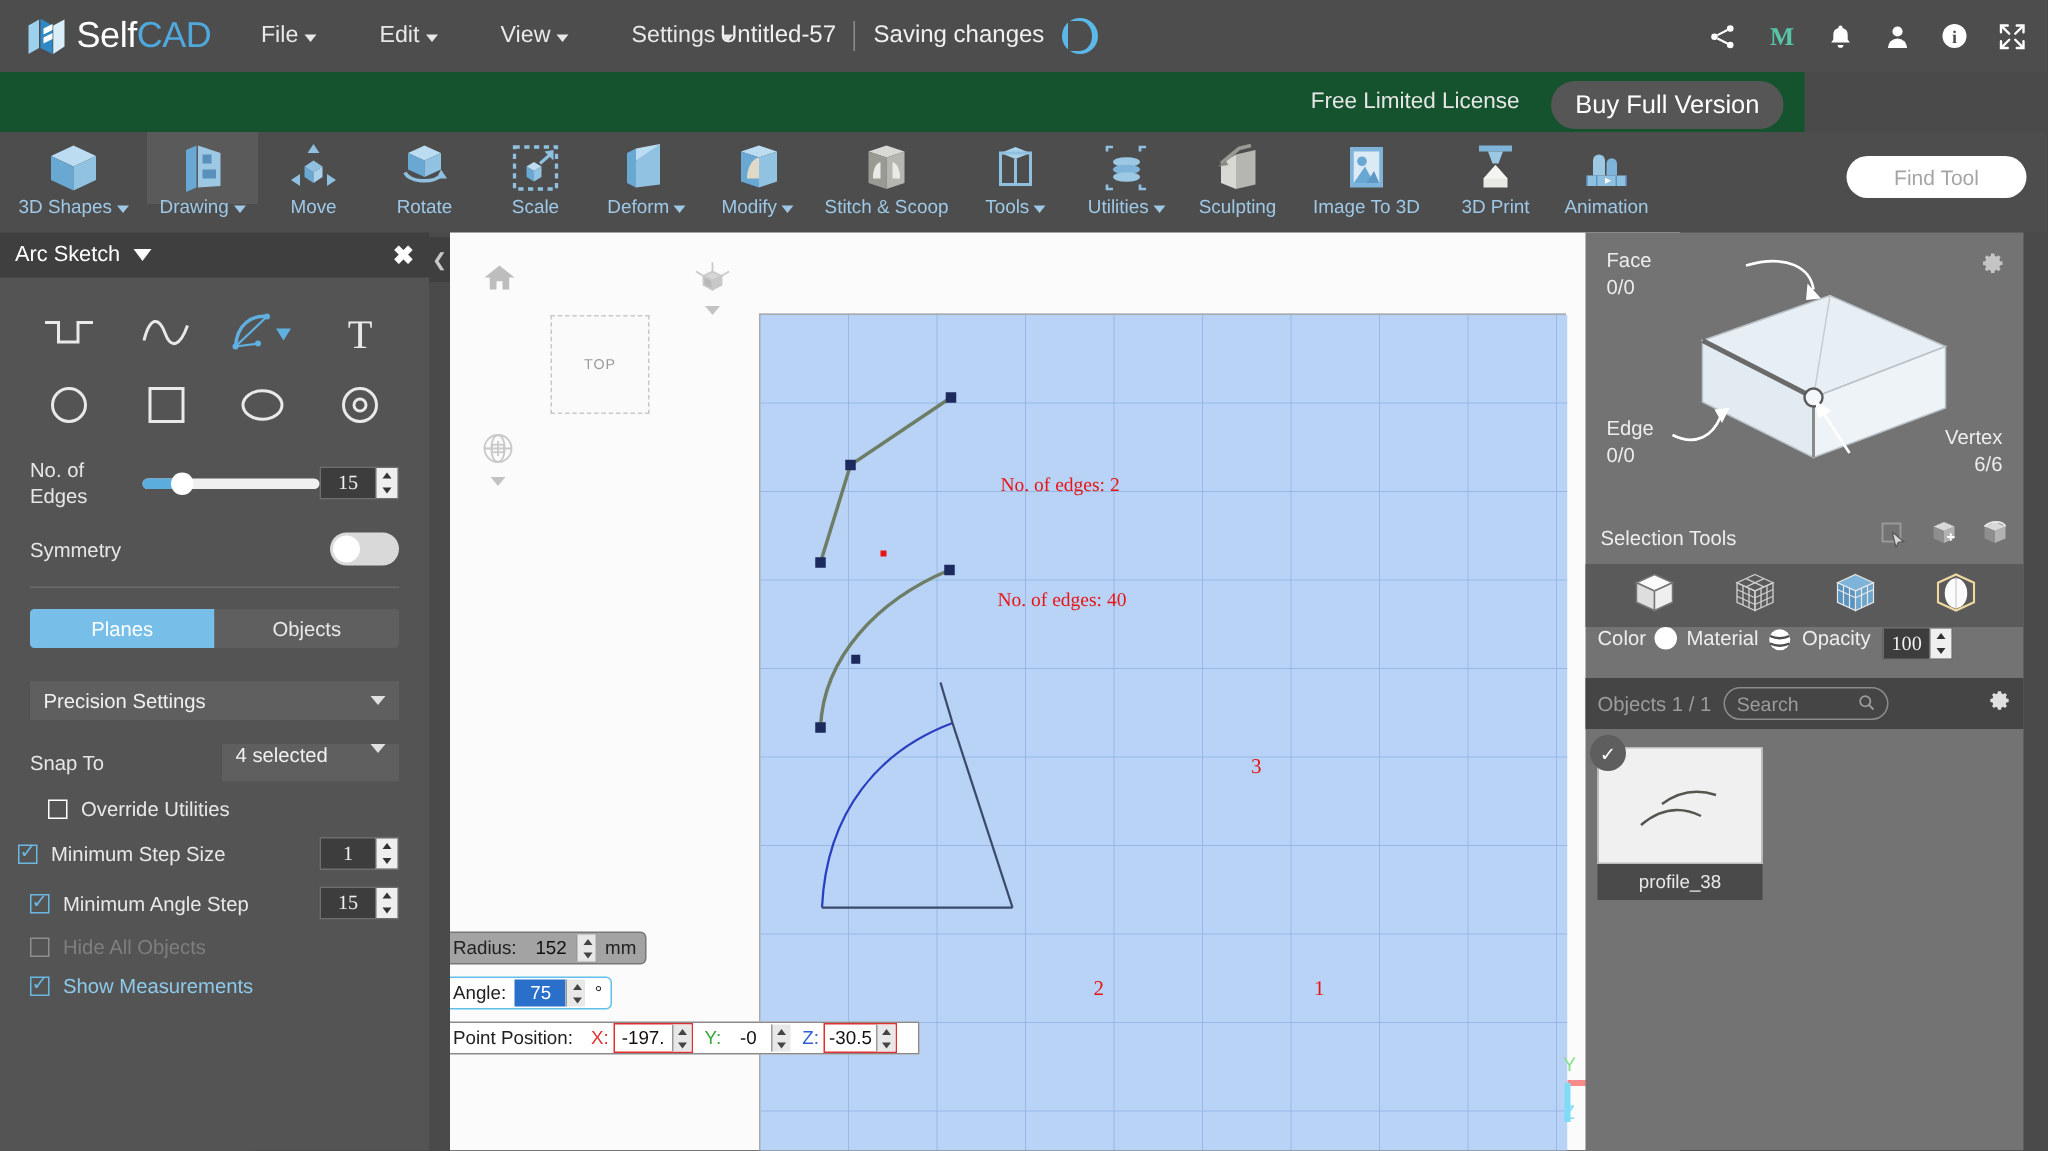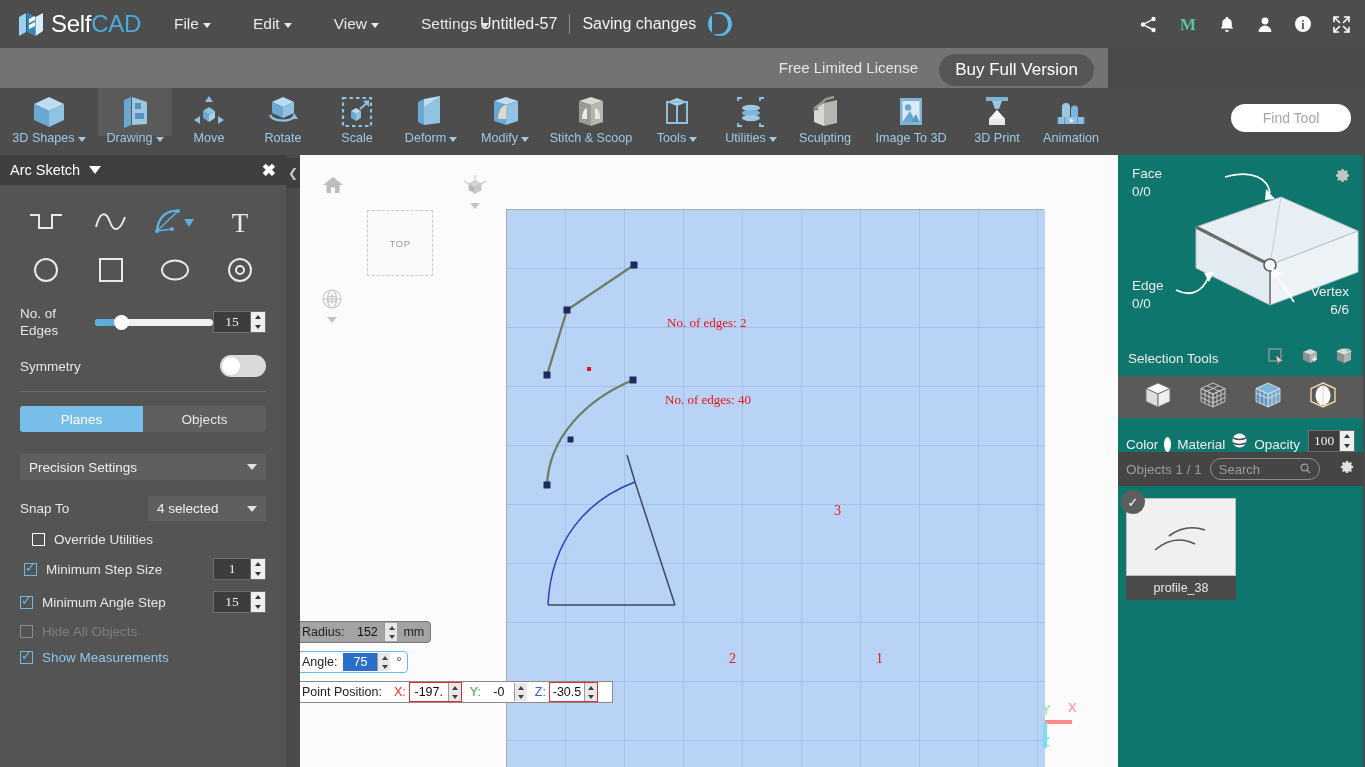--- a/index.html
+++ b/index.html
@@ -47,22 +47,22 @@
     background: #4d4d4d;
   }
   .topright-icons {
     position: absolute; right: 14px; top: 0; height: 48px;
     display: flex; align-items: center; gap: 20px;
   }
   .ticon { color: #ffffff; cursor: pointer; display: flex; align-items: center; }
 
   
   .licensebar {
-    position: absolute; top: 48px; left: 0; width: 1108px; height: 40px;
-    background: #737373;
+    position: absolute; top: 48px; left: 0; width: 1203px; height: 40px;
+    background: #14532d;
   }
   .license-text {
     position: absolute; right: 190px; top: 11px;
     font-size: 15px; color: #e6e6e6;
   }
   .buy-btn {
     position: absolute; right: 14px; top: 6px;
     background: #565656; color: #ffffff; font-size: 17px;
     border-radius: 16px; padding: 6px 16px; cursor: pointer;
     border: none;
@@ -149,21 +149,21 @@
   .dropdown {
     margin: 22px 20px 0 20px; height: 26px; background: #5f5f5f;
     display: flex; align-items: center; justify-content: space-between;
     padding: 0 9px; font-size: 13.5px; color: #f0f0f0; cursor: pointer;
   }
   .dd-caret { width: 0;height: 0;border-left: 5px solid transparent;border-right: 5px solid transparent;border-top: 6px solid #e0e0e0; }
   .snaprow { display: flex; align-items: center; padding: 16px 20px 0 20px; }
   .snap-label { font-size: 13.5px; color: #e6e6e6; }
   .snap-sel {
     margin-left: auto; width: 118px; height: 25px; background: #5f5f5f;
-    display: flex; align-items: center; justify-content: space-between;
+    display: flex; align-items: flex-start; justify-content: space-between;
     padding: 0 9px; font-size: 13.5px; color: #f0f0f0; cursor: pointer;
   }
   .checkrow { display: flex; align-items: center; padding: 11px 20px 0 32px; }
   .cbox {
     width: 13px; height: 13px; border: 1.5px solid #ffffff; background: transparent;
     margin-right: 9px; position: relative; cursor: pointer; flex: none;
   }
   .cbox.checked { border-color: #6cb8e4; }
   .cbox.checked::after {
     content: "✓"; position: absolute; left: 0px; top: -4px;
@@ -242,41 +242,41 @@
   .mini-spin {
     width: 13px; height: 18px; display: flex; flex-direction: column;
     background: #e8e8e8; border-left: 1px solid #9a9a9a; cursor: pointer;
   }
   .ms-up, .ms-dn { flex:1; position: relative; }
   .ms-up::after { content:"";position:absolute;left:3.5px;top:2.5px;width:0;height:0;border-left:3px solid transparent;border-right:3px solid transparent;border-bottom:4px solid #444; }
   .ms-dn::after { content:"";position:absolute;left:3.5px;top:2.5px;width:0;height:0;border-left:3px solid transparent;border-right:3px solid transparent;border-top:4px solid #444; }
 
   
   .rightpanel {
-    position: absolute; right: 2px; top: 155px; width: 245px; height: 612px;
-    background: #0f766e;
+    position: absolute; right: 16px; top: 155px; width: 292px; height: 612px;
+    background: #737373;
   }
   .rp-sel-area { position: relative; height: 185px; }
   .rp-gear { position: absolute; right: 12px; top: 12px; cursor: pointer; }
   .rp-lbl { position: absolute; font-size: 13.5px; color: #ededed; line-height: 18px; }
   .rp-face { left: 14px; top: 10px; }
   .rp-edge { left: 14px; top: 122px; }
   .rp-vert { right: 14px; top: 128px; text-align: right; }
   .sel-tools-row {
     height: 36px; display: flex; align-items: center; padding: 0 10px;
   }
   .st-label { font-size: 13.5px; color: #ededed; }
   .st-icons { margin-left: auto; display: flex; gap: 14px; align-items: center; }
   .mode-row {
     height: 42px; background: #5a5a5a; display: flex; align-items: center;
     justify-content: space-around; padding: 0 12px;
   }
   .mode-ico { cursor: pointer; }
   .colorrow {
-    height: 34px; display: flex; align-items: flex-end; padding: 0 8px; gap: 6px;
+    height: 34px; display: flex; align-items: flex-start; padding: 0 8px; gap: 6px;
     font-size: 13.5px; color: #ededed;
   }
   .swatch { width: 15px; height: 15px; border-radius: 50%; background: #ffffff; cursor: pointer; }
   .objects-bar {
     height: 34px; background: #454545; display: flex; align-items: center;
     padding: 0 8px; gap: 8px;
   }
   .obj-count { font-size: 13.5px; color: #9c9c9c; }
   .obj-search {
     width: 110px; height: 22px; border: 1px solid #8c8c8c; border-radius: 11px;
@@ -723,21 +723,21 @@
         <span>4 selected</span>
         <i class="dd-caret"></i>
       </div>
     </div>
 
     <div class="checkrow">
       <div class="cbox"></div>
       <div class="cb-label">Override Utilities</div>
     </div>
 
-    <div class="checkrow" style="padding-left:24px">
+    <div class="checkrow" style="padding-left:12px">
       <div class="cbox checked"></div>
       <div class="cb-label">Minimum Step Size</div>
       <div class="spin">
         <div class="spin-val">1</div>
         <div class="spin-btns">
           <div class="spin-up"></div>
           <div class="spin-dn"></div>
         </div>
       </div>
     </div>

